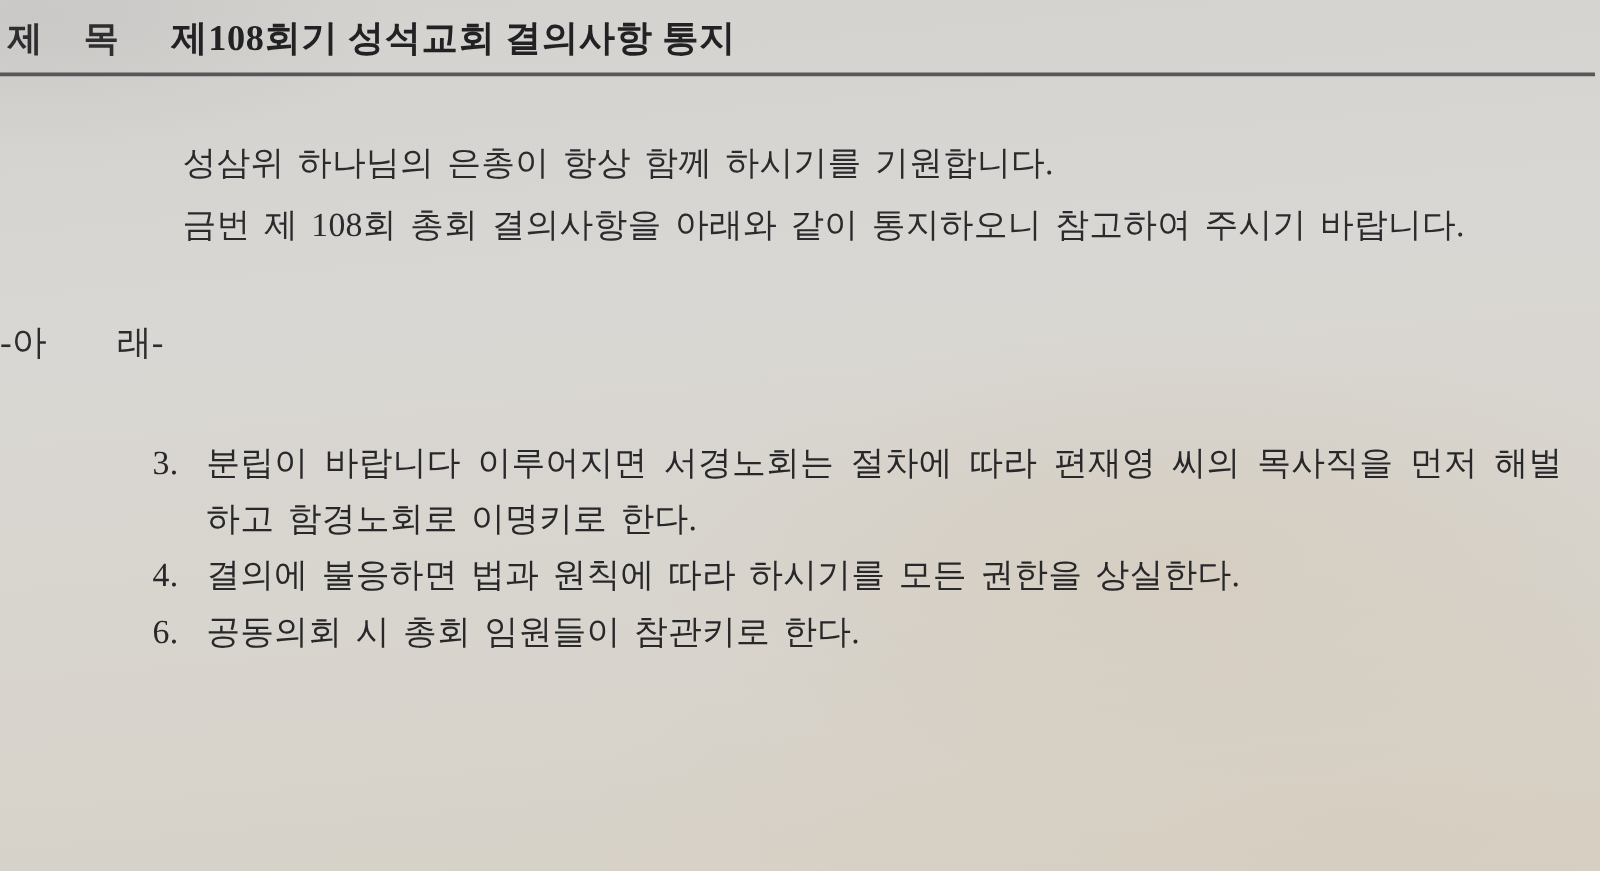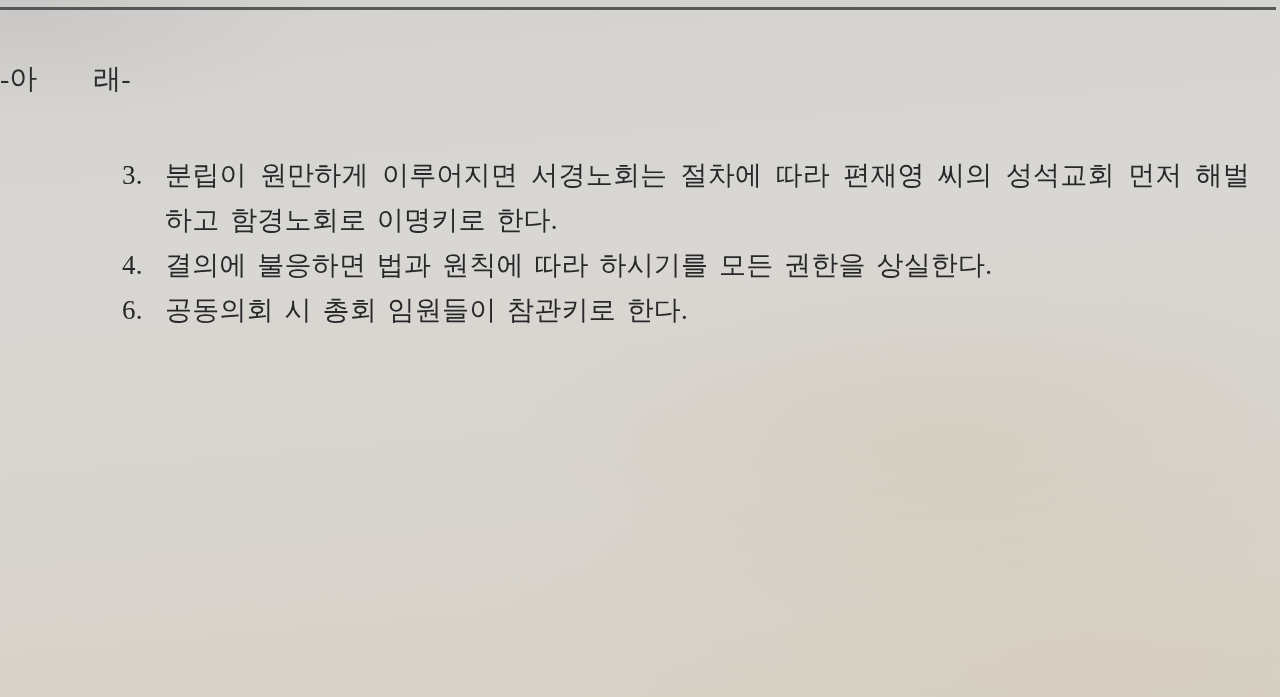--- a/index.html
+++ b/index.html
@@ -82,28 +82,36 @@
     display: inline-block;
     width: 43px;
     text-indent: 0;
   }
 </style>
 </head>
 <body>
 
 <div class="paper">
 
+  <div class="subject-row">
+    <span class="subject-label">제    목</span>
+    <span class="subject-title">제108회기 성석교회 결의사항 통지</span>
+  </div>
   <div class="subject-underline"></div>
 
+  <div class="greeting">
+    <div>성삼위 하나님의 은총이 항상 함께 하시기를 기원합니다.</div>
+    <div>금번 제 108회 총회 결의사항을 아래와 같이 통지하오니 참고하여 주시기 바랍니다.</div>
+  </div>
 
   <div class="separator">-아        래-</div>
 
   <div class="resolutions">
     <div class="resolution-item">
-      <span class="item-num">3.</span><span>분립이 원만하게 이루어지면 서경노회는 절차에 따라 편재영 씨의 성석교회 먼저 해벌하고 함경노회로 이명키로 한다.</span>
+      <span class="item-num">3.</span><span>분립이 바랍니다 이루어지면 서경노회는 절차에 따라 편재영 씨의 목사직을 먼저 해벌하고 함경노회로 이명키로 한다.</span>
     </div>
     <div class="resolution-item">
       <span class="item-num">4.</span><span>결의에 불응하면 법과 원칙에 따라 하시기를 모든 권한을 상실한다.</span>
     </div>
     <div class="resolution-item">
       <span class="item-num">6.</span><span>공동의회 시 총회 임원들이 참관키로 한다.</span>
     </div>
   </div>
 
 </div>

